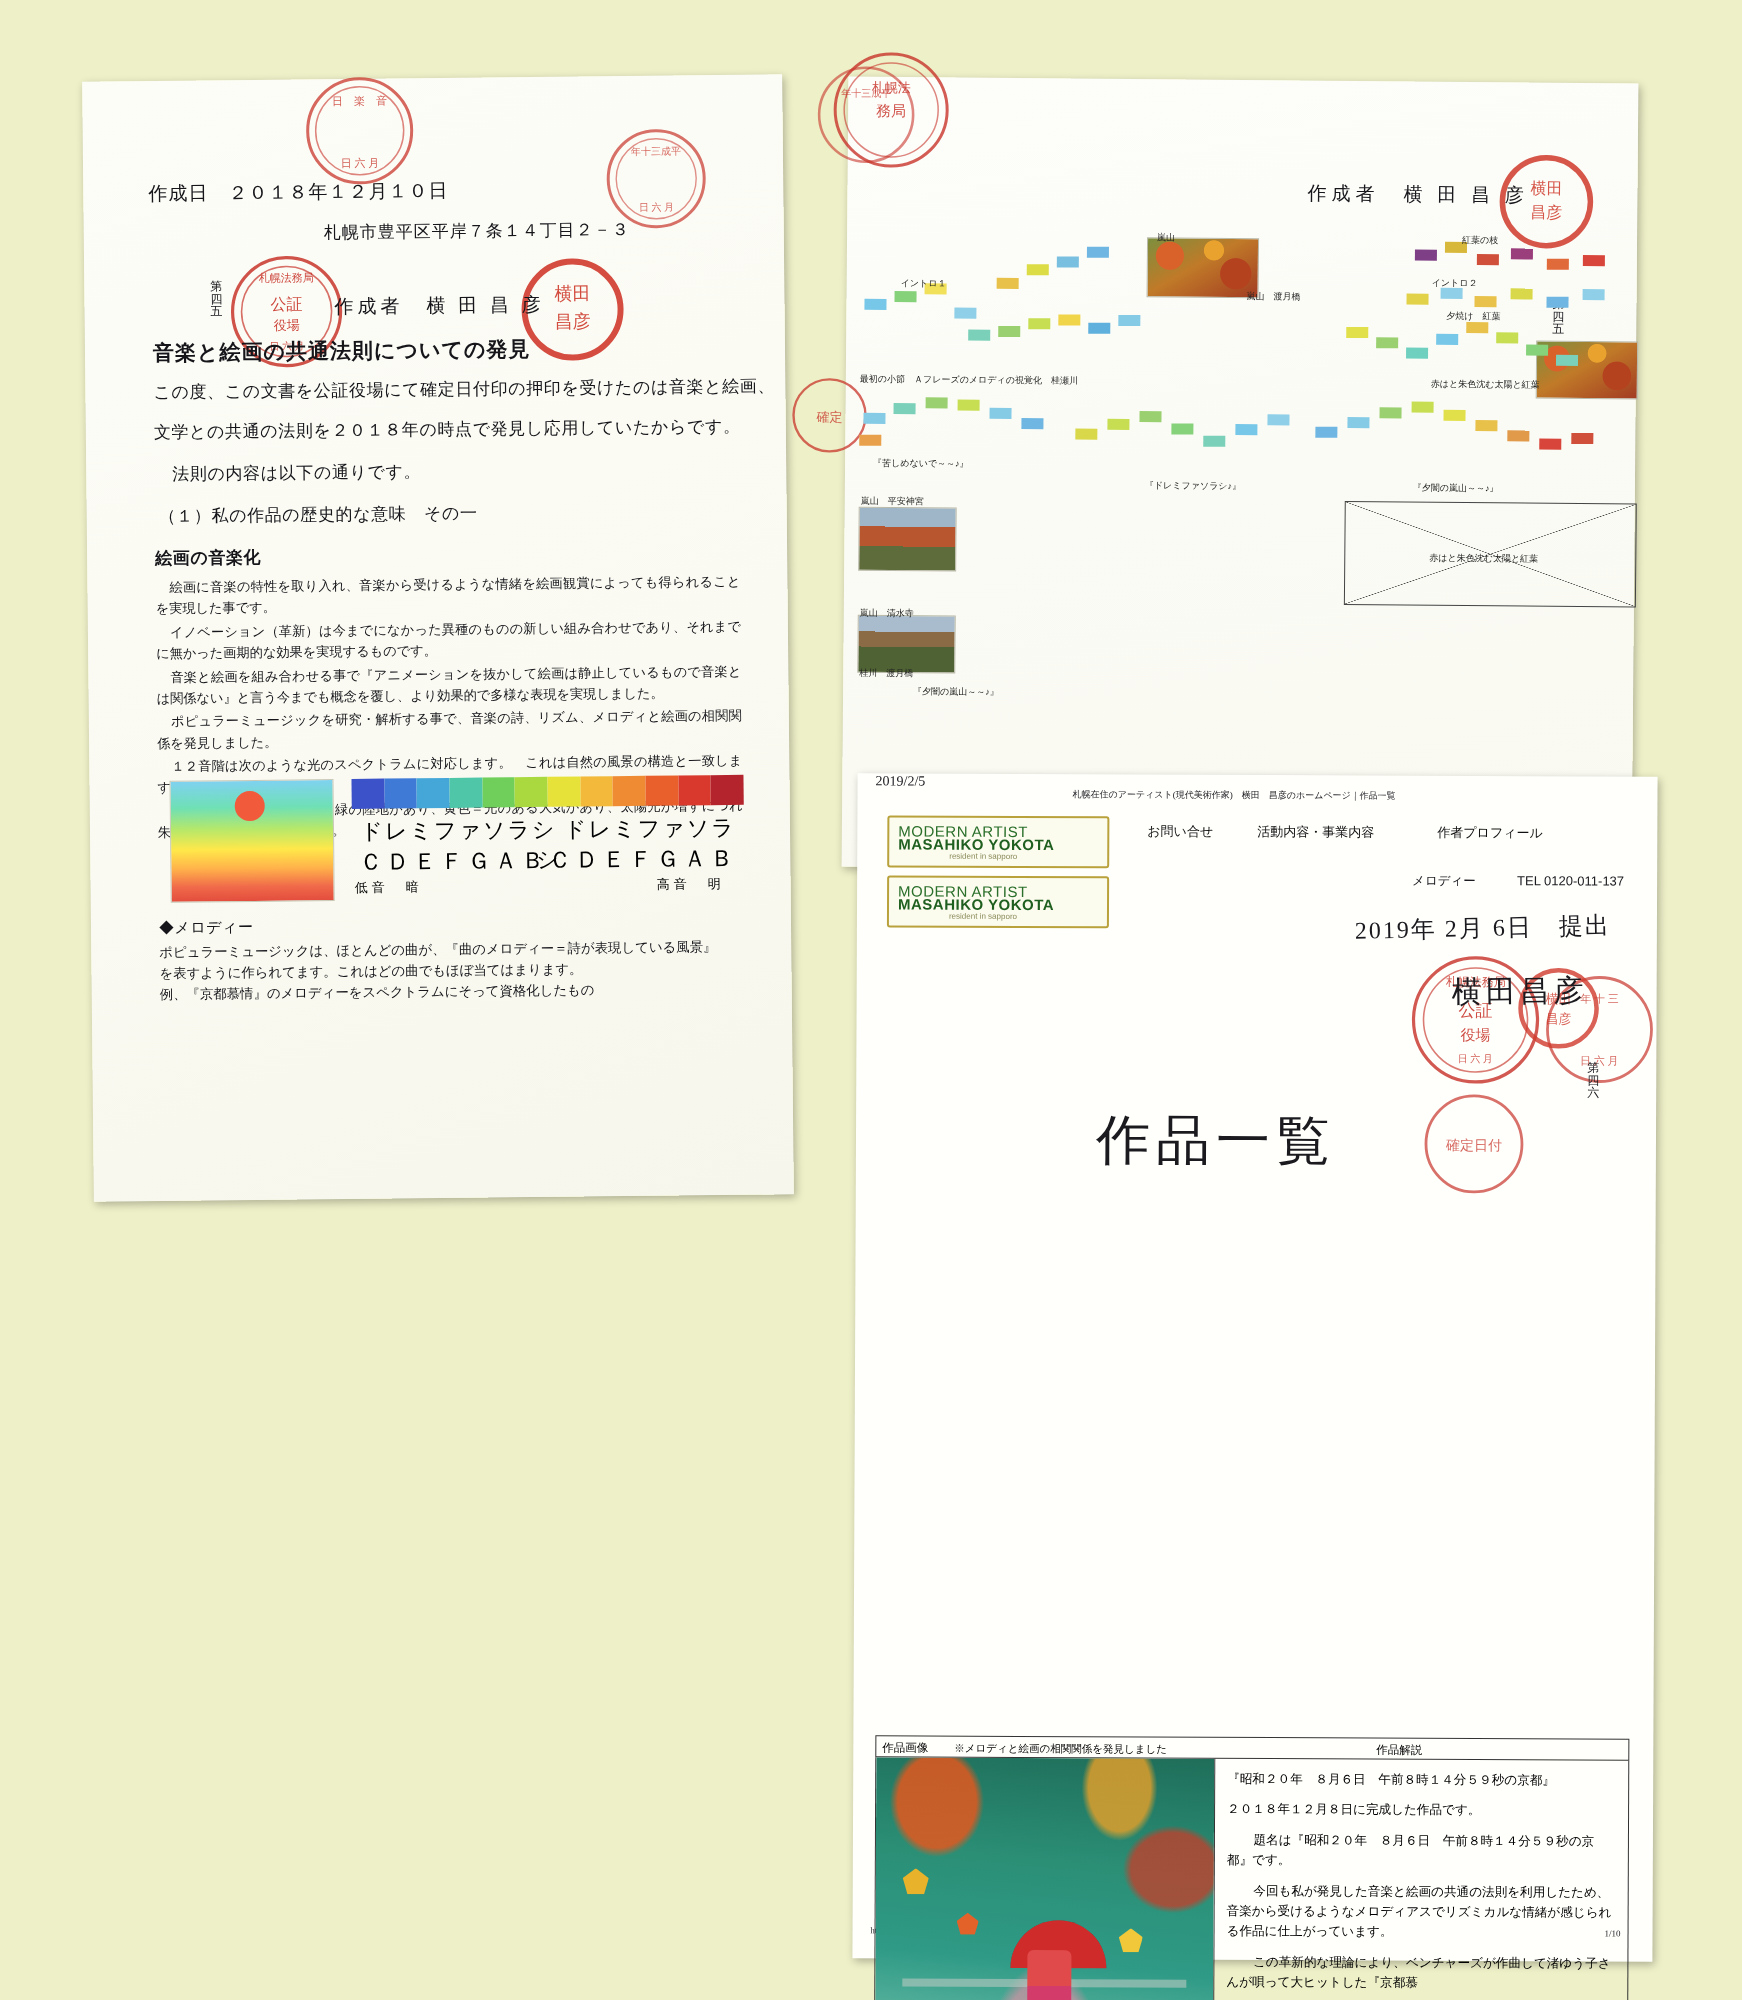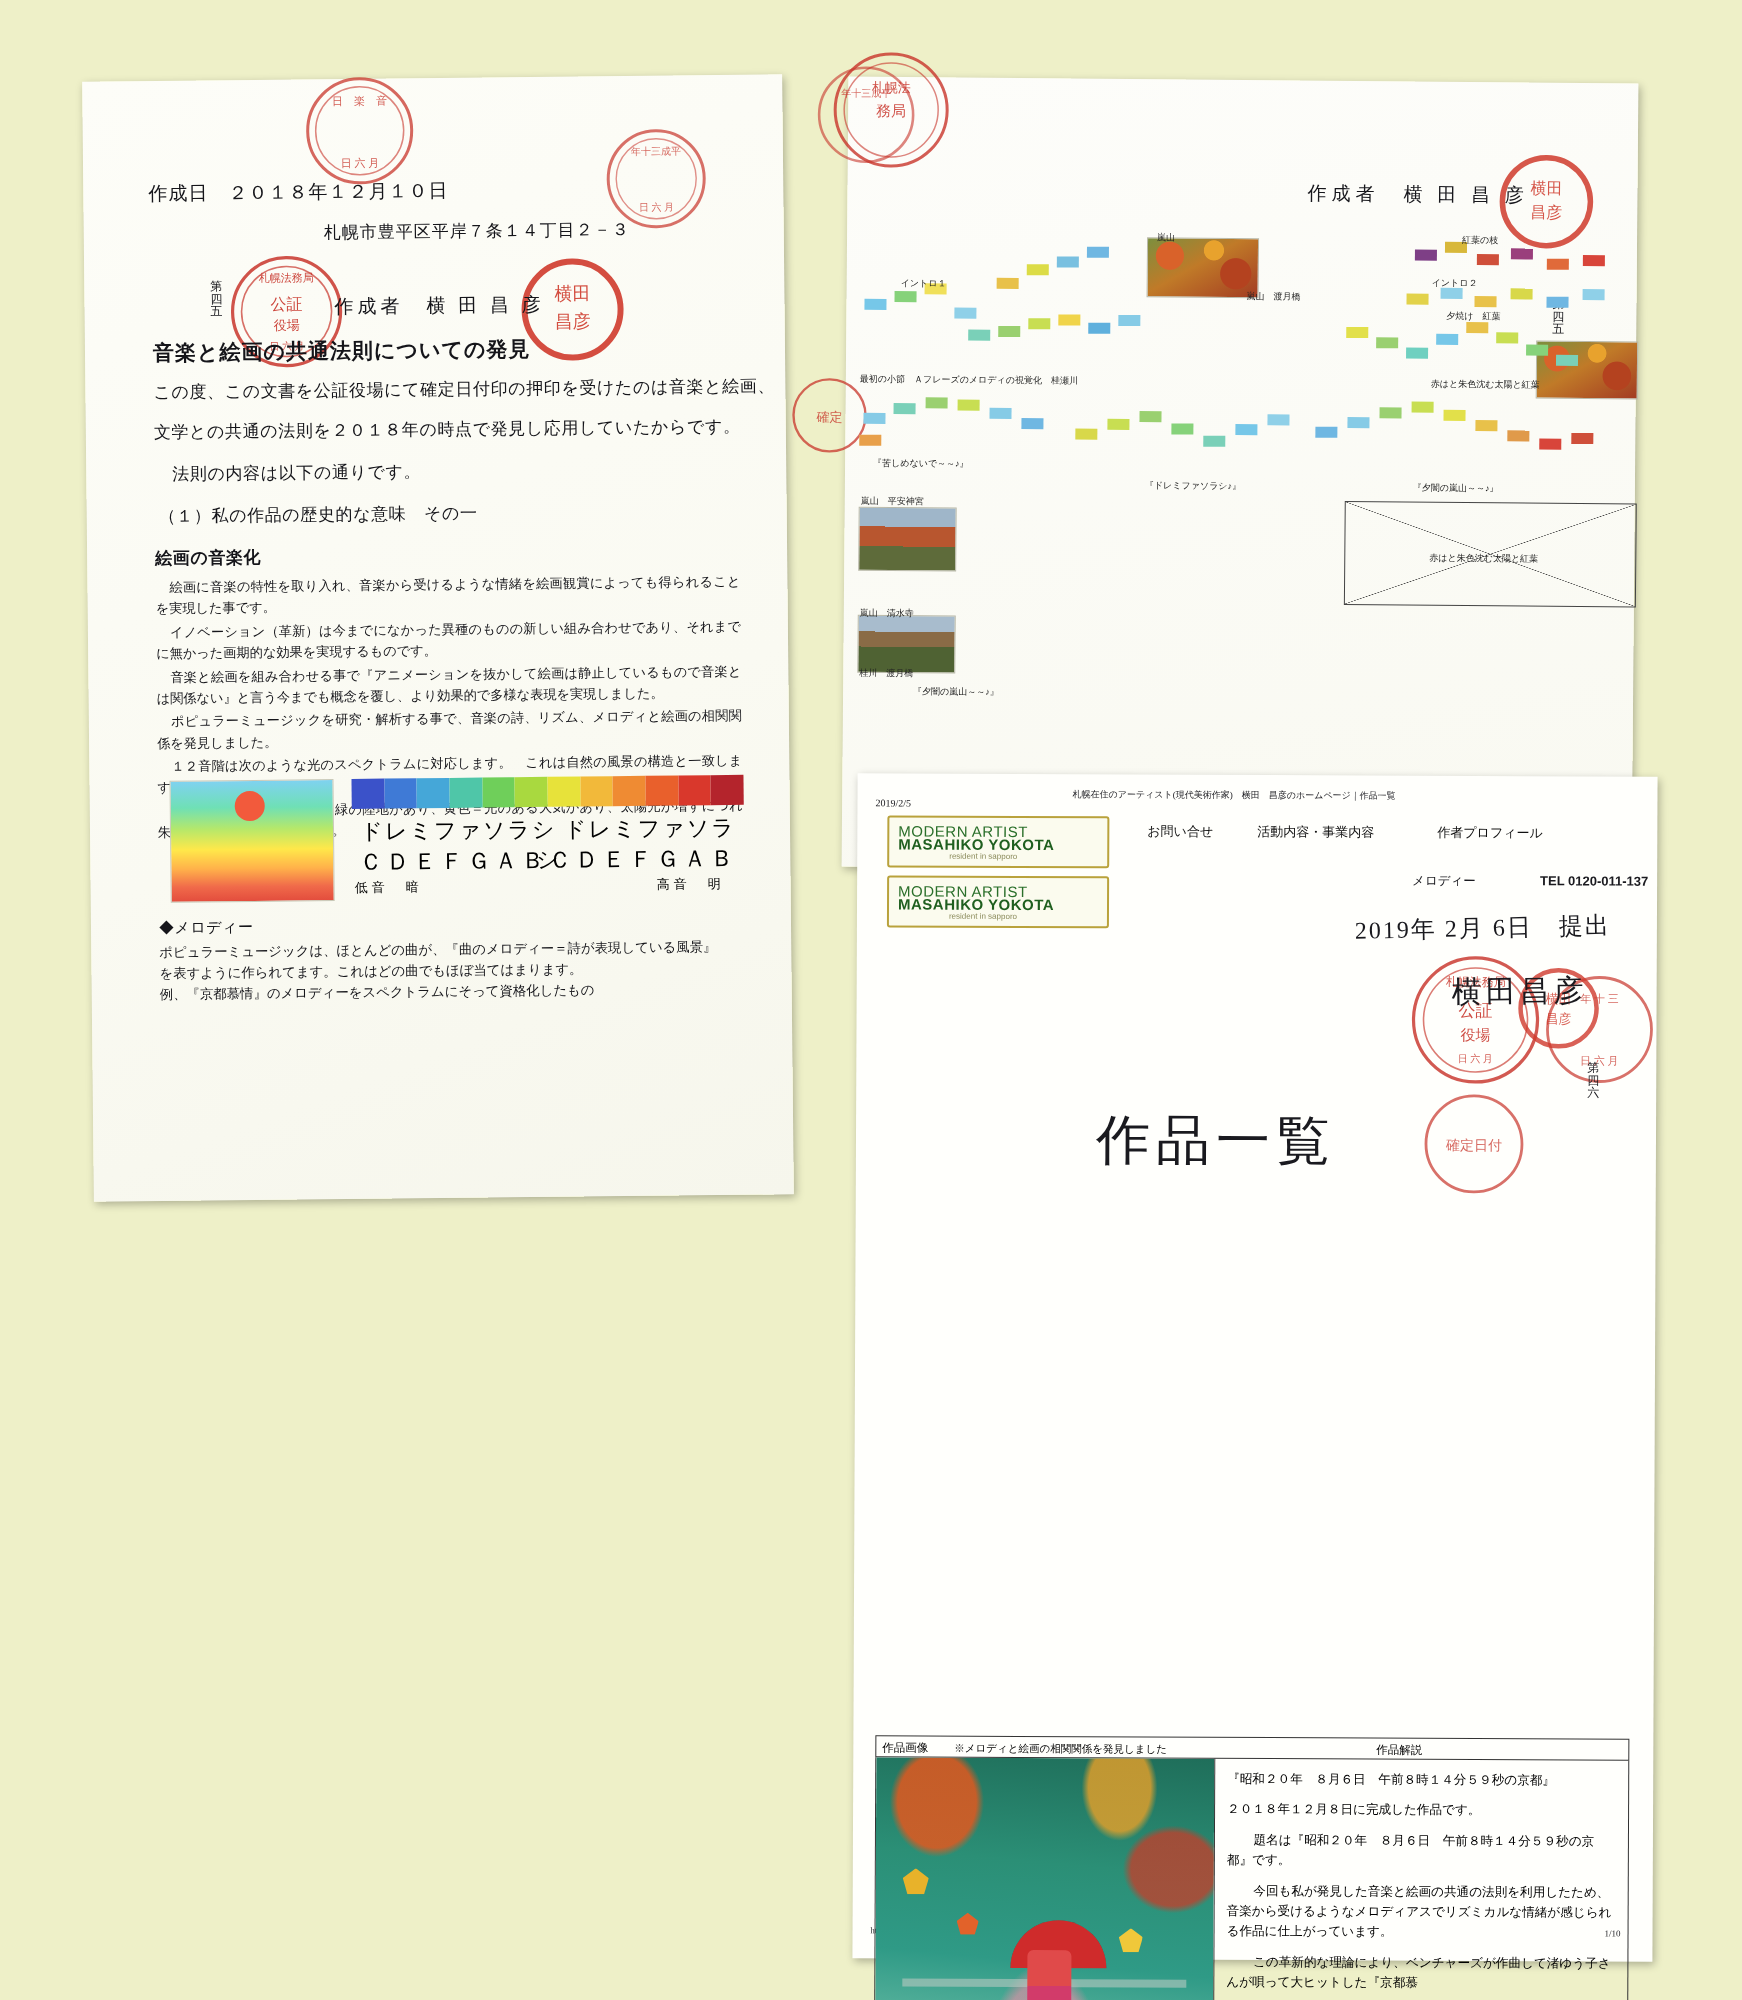--- a/index.html
+++ b/index.html
@@ -79,32 +79,32 @@
   .xbox:before{background:linear-gradient(to top right,transparent calc(50% - 0.5px),#444 50%,transparent calc(50% + 0.5px));}
   .xbox:after{background:linear-gradient(to bottom right,transparent calc(50% - 0.5px),#444 50%,transparent calc(50% + 0.5px));}
 
   
   #page3{
     left:855px;top:775px;width:800px;height:1185px;
     transform:rotate(0.25deg);
     background:#fffffc;
   }
   #page3 .txt{position:absolute;color:#1a1a1f;}
-  .p3-hdr-l{left:18px;top:24px;font-size:10px;color:#555;}
+  .p3-hdr-l{left:18px;top:0;font-size:14px;color:#555;}
   .p3-hdr-c{left:215px;top:14px;font-size:9px;color:#555;}
   .p3-foot-l{left:18px;top:1152px;font-size:8.5px;color:#555;}
   .p3-foot-r{left:752px;top:1152px;font-size:9px;color:#555;}
   .logo{position:absolute;width:218px;height:48px;border:2px solid #b9a23c;border-radius:3px;
     background:#fbfbee;}
   .logo .l1{position:absolute;left:9px;top:5px;font-size:15px;color:#2a6f2a;letter-spacing:.5px;font-family:"Liberation Sans",sans-serif;}
   .logo .l2{position:absolute;left:9px;top:18px;font-size:15px;color:#1f5f1f;font-weight:bold;font-family:"Liberation Sans",sans-serif;letter-spacing:.5px;}
   .logo .l3{position:absolute;left:60px;top:34px;font-size:8px;color:#8a8a5a;font-family:"Liberation Sans",sans-serif;}
   .navitem{position:absolute;font-size:13px;font-family:"Liberation Sans",sans-serif;color:#111;}
   .p3-theory{left:555px;top:97px;font-size:12.5px;font-family:"Liberation Sans",sans-serif;}
-  .p3-tel{left:660px;top:97px;font-size:13px;font-family:"Liberation Sans",sans-serif;font-weight:bold;margin-left:23px;}
+  .p3-tel{left:660px;top:97px;font-size:13px;font-family:"Liberation Sans",sans-serif;font-weight:normal;}
   .hand1{left:498px;top:136px;font-size:24px;color:#1b1b4a;font-family:"Liberation Serif",serif;letter-spacing:2px;transform:rotate(-1.5deg);}
   .hand2{left:595px;top:195px;font-size:30px;color:#1b1b4a;letter-spacing:4px;transform:rotate(-1deg);}
   .bigtitle{left:240px;top:330px;font-size:54px;letter-spacing:6px;color:#111;}
   .p3-side{left:730px;top:285px;font-size:12px;line-height:1.05;width:14px;text-align:center;}
 
   .tbl{position:absolute;left:22px;top:962px;width:754px;height:196px;}
   .tbl .head{position:absolute;left:0;top:0;width:100%;height:22px;border:1px solid #333;box-sizing:border-box;}
   .tbl .h-l{position:absolute;left:6px;top:4px;font-size:11.5px;}
   .tbl .h-note{position:absolute;left:78px;top:5px;font-size:10.5px;}
   .tbl .h-r{position:absolute;left:500px;top:4px;font-size:11.5px;}

